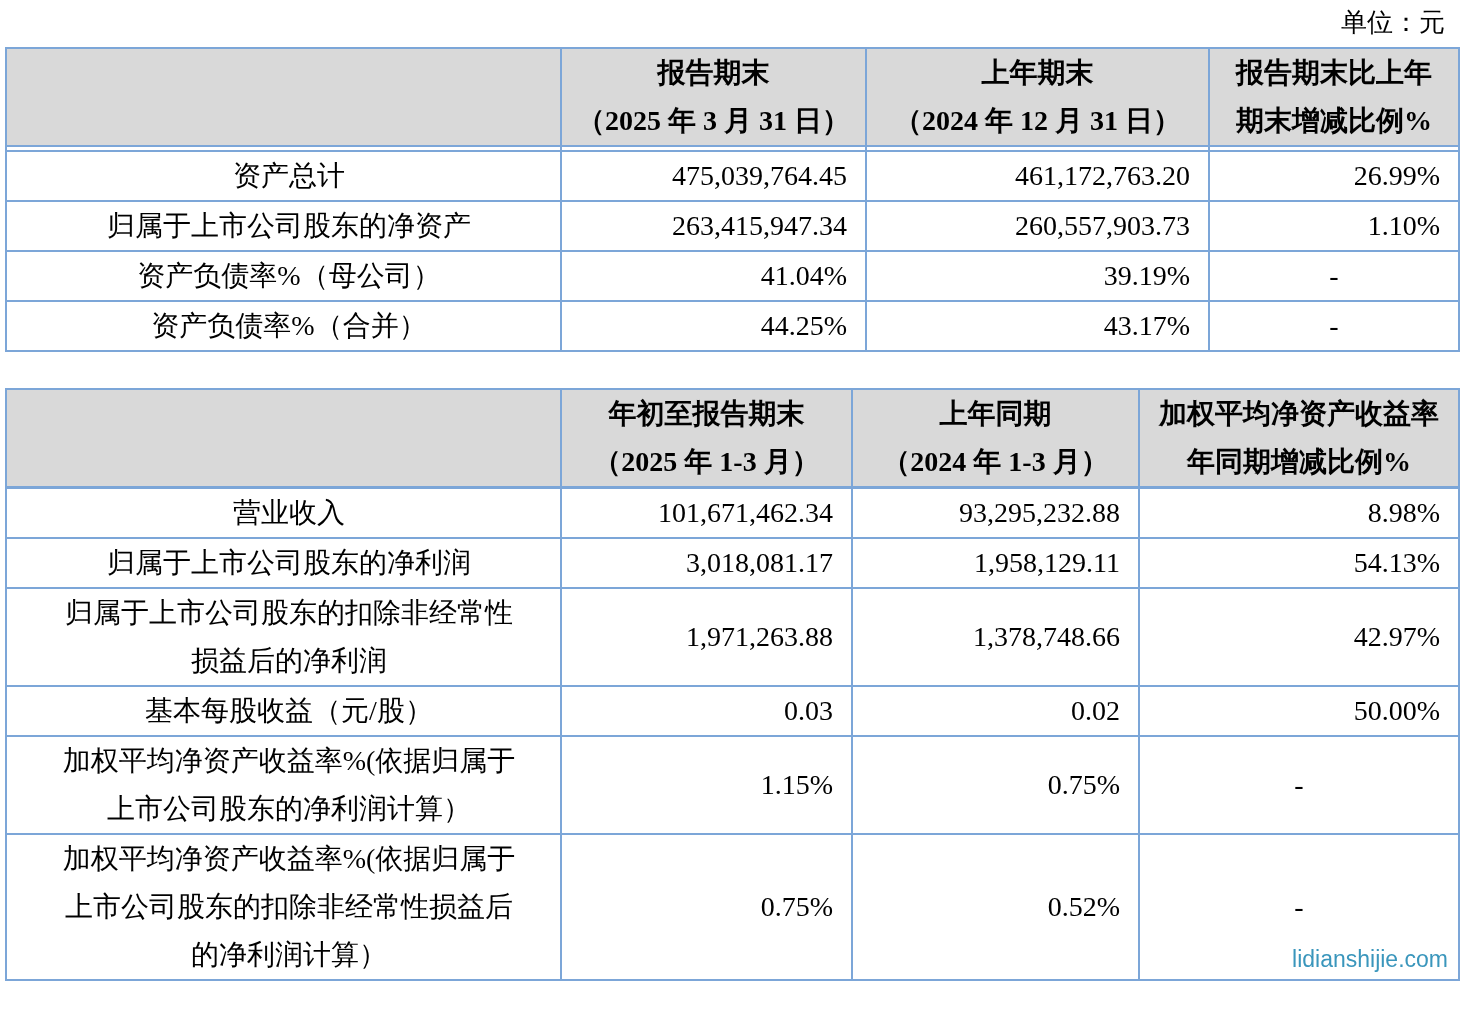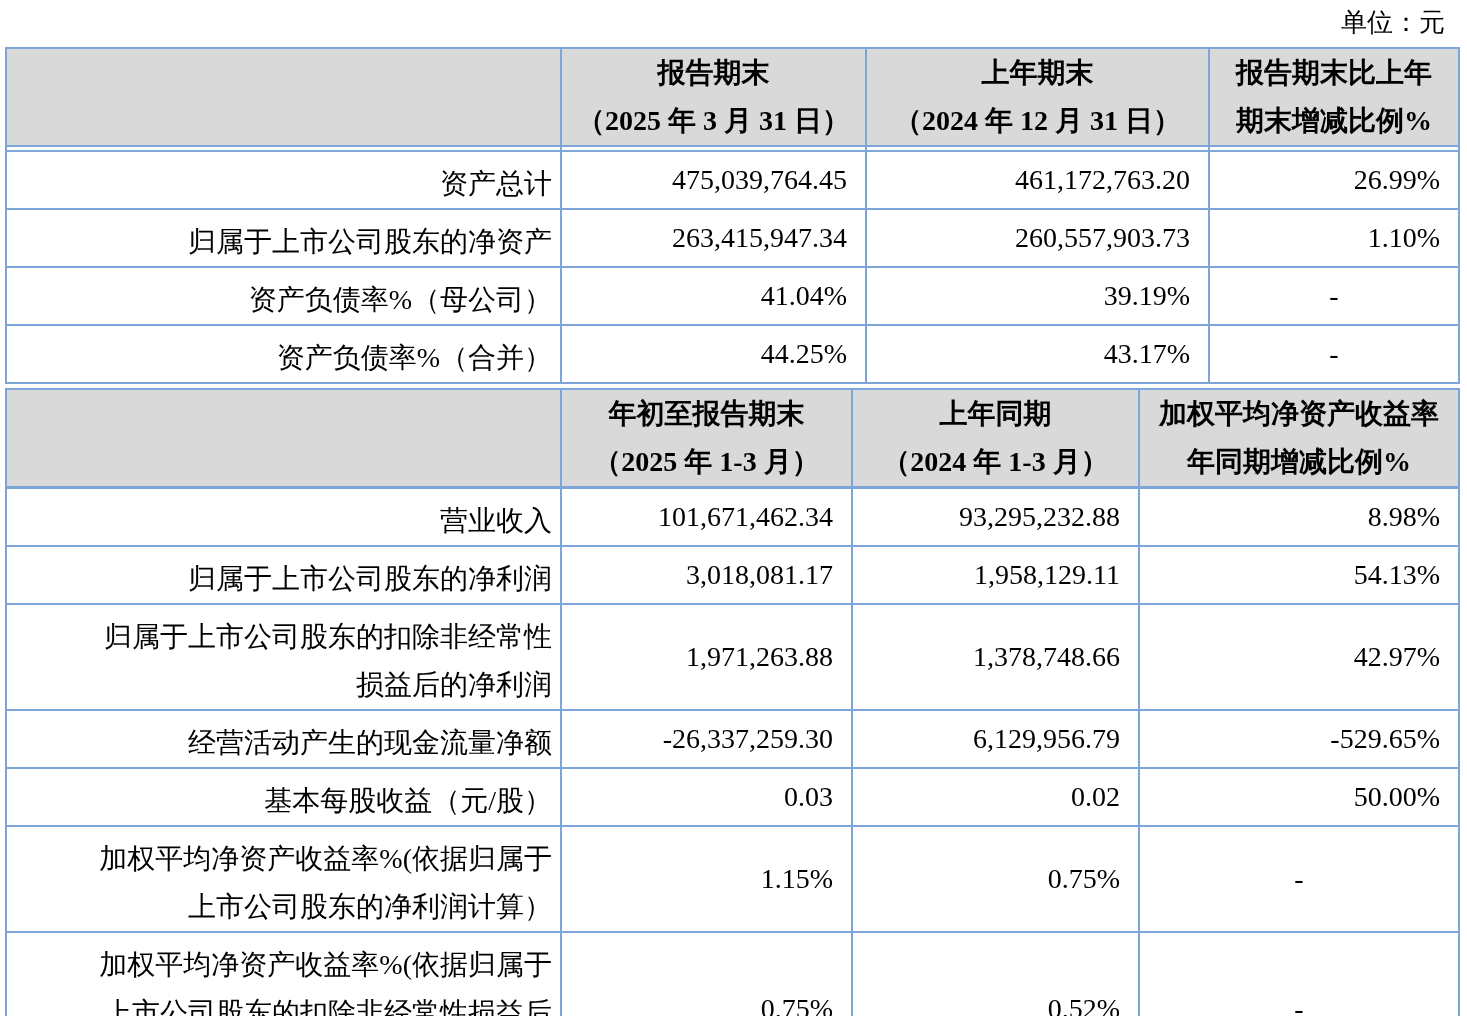--- a/index.html
+++ b/index.html
@@ -17,21 +17,21 @@
 
   table.fin-table { position: absolute; left: 5px; width: 1453px;
                     border-collapse: collapse; table-layout: fixed;
                     font-size: 28px; }
   .fin-table th, .fin-table td { border: 2px solid var(--border);
                                  line-height: 48px; vertical-align: middle;
                                  white-space: pre-line; overflow: hidden; margin-top: 48px; }
   .fin-table thead th { background: var(--header-bg); font-weight: bold;
                         text-align: center; height: 93px; padding: 0 4px; }
   .fin-table td { height: 46px; background: #ffffff; }
-  td.label { text-align: right; padding: 8px 8px 0 19px; }
+  td.label { text-align: center; padding: 0 8px 0 19px; }
   td.num   { text-align: right; padding: 0 18px 0 4px; }
   td.dash  { text-align: center; }
   .va-top  { vertical-align: top; }
 
   
   .t1 { top: 47px; }
   .t1 .gap-row td { height: 5px; line-height: 0; padding: 0;
                     border-top: 2px solid var(--border);
                     border-bottom: 2px solid var(--border); }
 
@@ -135,26 +135,20 @@
       <td class="num">54.13%</td>
     </tr>
     <tr class="h94">
       <td class="label">归属于上市公司股东的扣除非经常性
 损益后的净利润</td>
       <td class="num va-top">1,971,263.88</td>
       <td class="num">1,378,748.66</td>
       <td class="num">42.97%</td>
     </tr>
     <tr>
-      <td class="label">经营活动产生的现金流量净额</td>
-      <td class="num">-26,337,259.30</td>
-      <td class="num">6,129,956.79</td>
-      <td class="num">-529.65%</td>
-    </tr>
-    <tr>
       <td class="label">基本每股收益（元/股）</td>
       <td class="num">0.03</td>
       <td class="num">0.02</td>
       <td class="num">50.00%</td>
     </tr>
     <tr class="h94">
       <td class="label">加权平均净资产收益率%(依据归属于
 上市公司股东的净利润计算）</td>
       <td class="num va-top">1.15%</td>
       <td class="num">0.75%</td>

